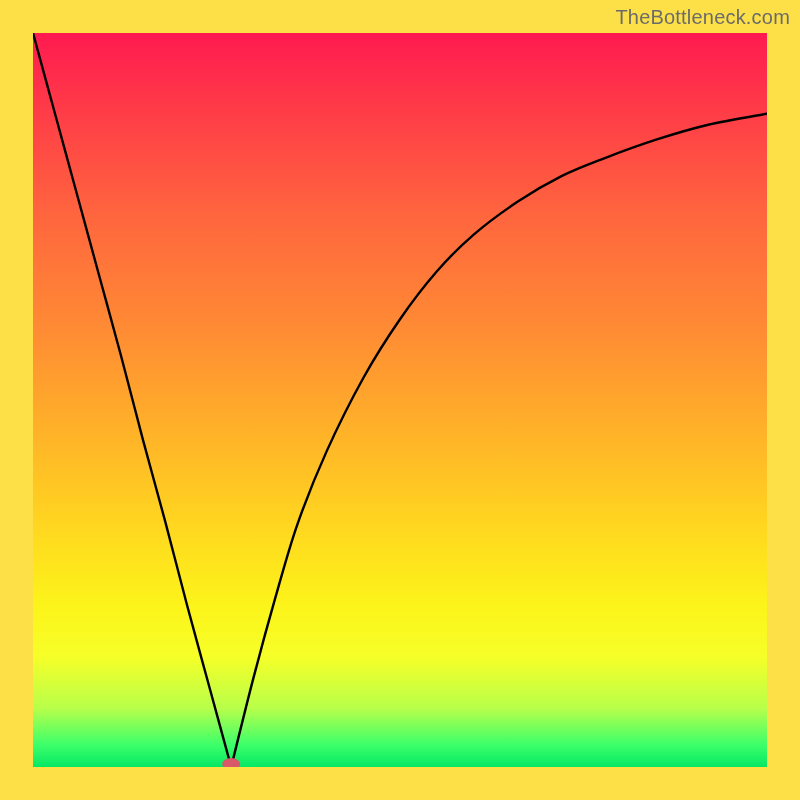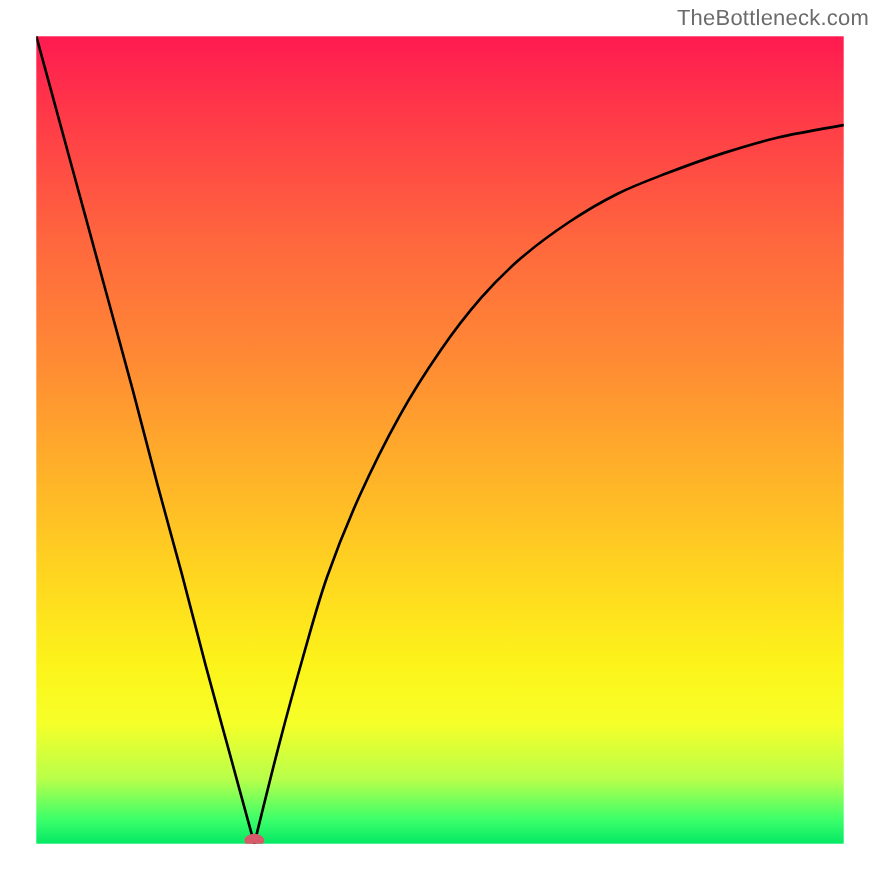--- a/index.html
+++ b/index.html
@@ -8,21 +8,21 @@
     width: 800px;
     height: 800px;
     overflow: hidden;
     background: #000;
     font-family: Arial, Helvetica, sans-serif;
   }
   .frame {
     position: relative;
     width: 800px;
     height: 800px;
-    background: #ffffff;
+    background: #fde047;
   }
   .plot-area {
     position: absolute;
     left: 33px;
     top: 33px;
     width: 734px;
     height: 734px;
     
     background: linear-gradient(
       to bottom,

